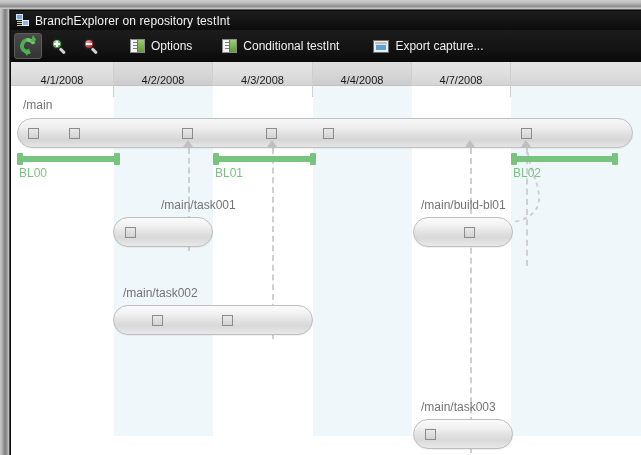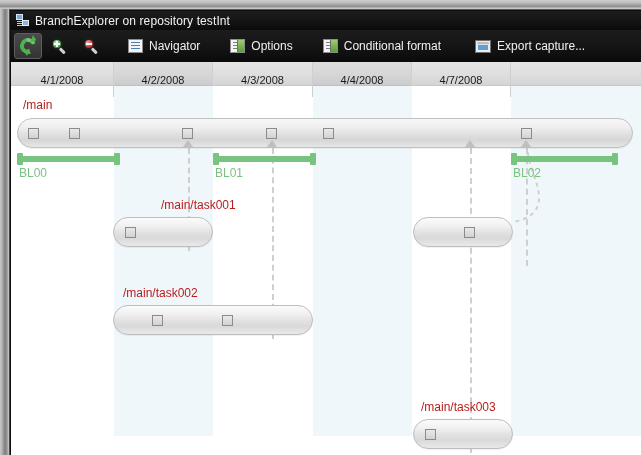--- a/index.html
+++ b/index.html
@@ -106,21 +106,21 @@
   .colhead .hcell{
     position:absolute;top:0;height:35px;display:flex;align-items:center;justify-content:center;
     font-size:11px;color:#1a1a1a;border-right:1px solid #cfcfcf;box-sizing:border-box;
   }
   .colhead .hcell.alt{background:rgba(0,0,0,0.035);}
 
   .grid{position:absolute;left:0;top:24px;width:630px;height:369px;}
   .stripe{position:absolute;top:0;height:350px;background:#f0f7fa;}
 
   
-  .blabel{position:absolute;font-size:12px;color:#b91c1c;white-space:nowrap;}
+  .blabel{position:absolute;font-size:12px;color:#737373;white-space:nowrap;}
 
   
   .bar{
     position:absolute;height:30px;border-radius:15px;
     background:linear-gradient(to bottom,#fbfbfb 0%,#f1f1f1 28%,#e2e2e2 52%,#d9d9d9 72%,#e9e9e9 100%);
     border:1px solid #bdbdbd;box-sizing:border-box;
     box-shadow:0 1px 1px rgba(0,0,0,0.06);
   }
   .bar.main{
     background:linear-gradient(to bottom,#f7f7f7 0%,#efefef 30%,#e0e0e0 55%,#d6d6d6 75%,#e6e6e6 100%);
@@ -182,37 +182,31 @@
           <span class="handle"></span>
       </span>
     </div>
     <div class="tbtn">
       <span class="ico-mag minus">
         <span class="glass"></span>
           <span class="h"></span>
           <span class="handle"></span>
       </span>
     </div>
-    <div class="tbtn" style="margin-left:16px">
-      <span class="ico-page">
-          <span class="lines"></span>
-        </span>
-      <span class="tbtn-label">Navigator</span>
-    </div>
     <div class="tbtn" style="margin-left:18px">
       <span class="ico-page split">
           <span class="lines"></span>
         </span>
       <span class="tbtn-label">Options</span>
     </div>
     <div class="tbtn" style="margin-left:18px">
       <span class="ico-page split">
           <span class="lines"></span>
         </span>
-      <span class="tbtn-label">Conditional format</span>
+      <span class="tbtn-label">Conditional testInt</span>
     </div>
     <div class="tbtn" style="margin-left:22px">
       <span class="ico-export">
         <span class="bar"></span>
           <span class="body"></span>
       </span>
       <span class="tbtn-label">Export capture...</span>
     </div>
   </div>
 
@@ -249,20 +243,21 @@
         <div class="cs" style="left: 255px; top: 42px;"></div>
         <div class="cs" style="left: 312px; top: 42px;"></div>
         <div class="cs" style="left: 510px; top: 42px;"></div>
         <div class="blabel" style="left: 112px; top: 112px; margin-left: 38px;">/main/task001</div>
         <div class="bar" style="left: 102px; top: 131px; width: 100px;"></div>
         <div class="cs" style="left: 114px; top: 141px;"></div>
         <div class="blabel" style="left: 112px; top: 200px;">/main/task002</div>
         <div class="bar" style="left: 102px; top: 219px; width: 200px;"></div>
         <div class="cs" style="left: 141px; top: 229px;"></div>
         <div class="cs" style="left: 211px; top: 229px;"></div>
+        <div class="blabel" style="left: 410px; top: 112px;">/main/build-bl01</div>
         <div class="bar" style="left: 402px; top: 131px; width: 100px;"></div>
         <div class="cs" style="left: 453px; top: 141px;"></div>
         <div class="blabel" style="left: 410px; top: 314px;">/main/task003</div>
         <div class="bar" style="left: 402px; top: 333px; width: 100px;"></div>
         <div class="cs" style="left: 414px; top: 343px;"></div>
         <div class="arrow-up" style="left: 172px; top: 54px;"></div>
         <div class="arrow-up" style="left: 256px; top: 54px;"></div>
         <div class="arrow-up" style="left: 454px; top: 54px;"></div>
         <div class="arrow-up" style="left: 510px; top: 54px;"></div>
       </div>

